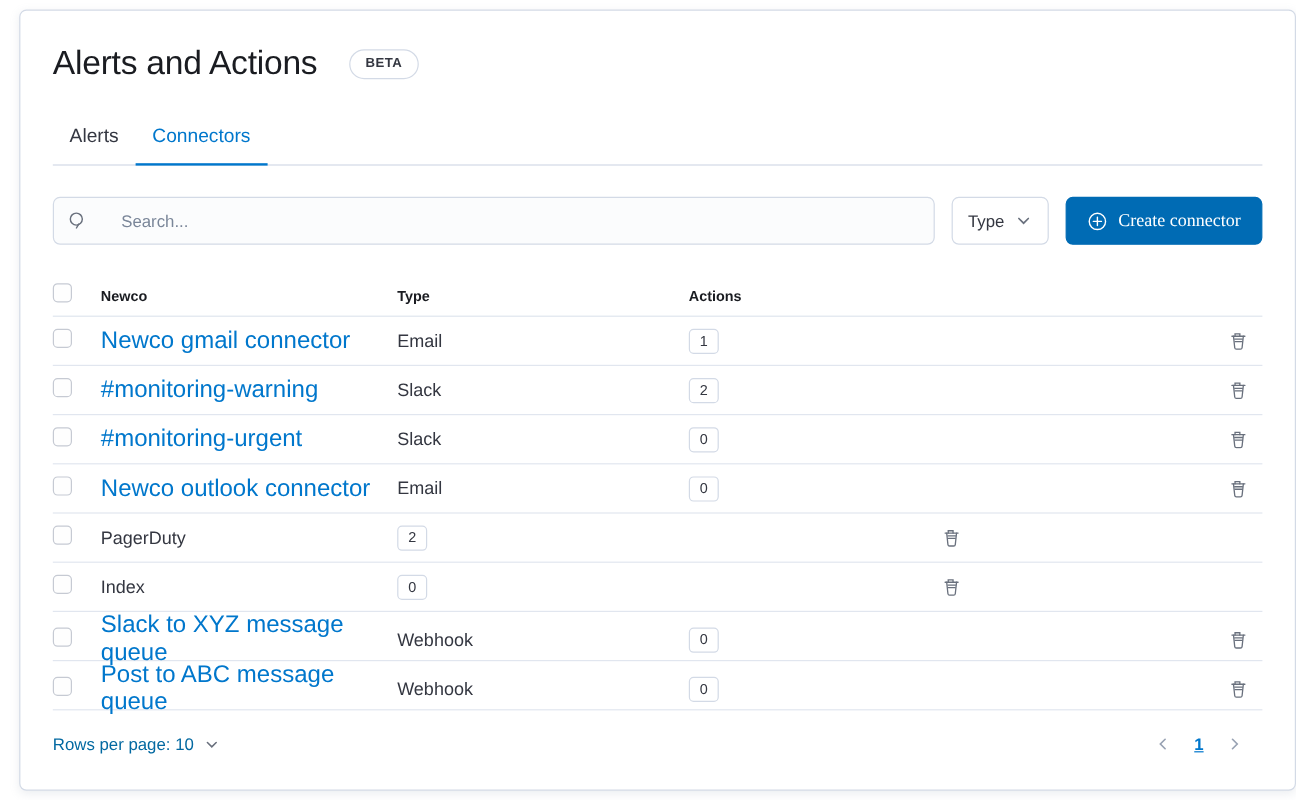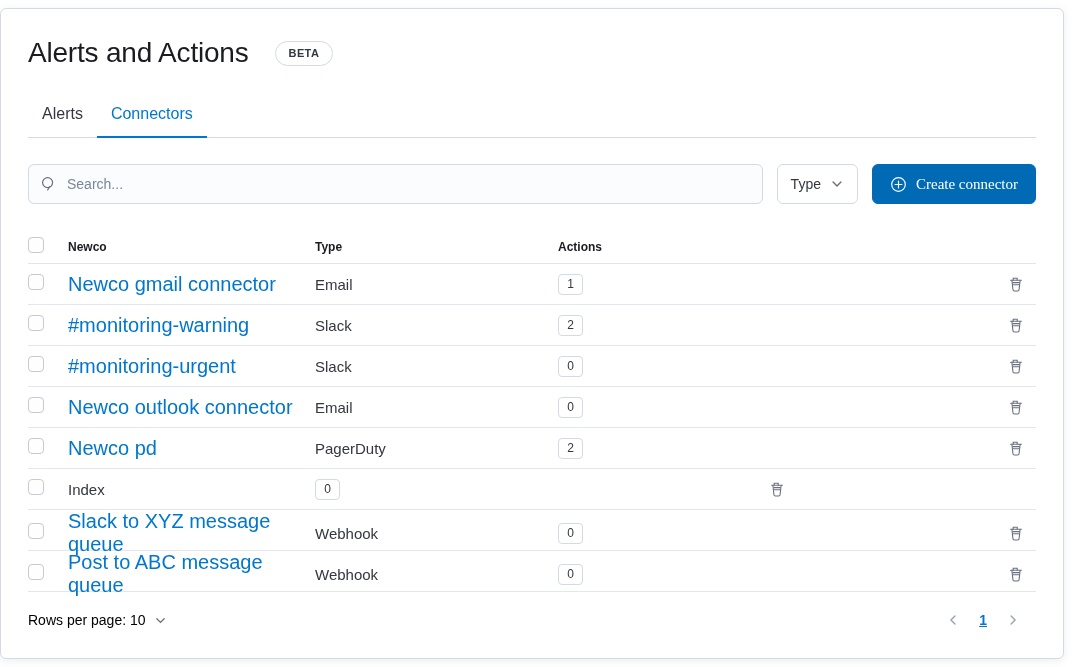--- a/index.html
+++ b/index.html
@@ -1,20 +1,20 @@
 <!DOCTYPE html>
 <html><head>
 <meta charset="utf-8">
 <style>
   * { box-sizing: border-box; margin: 0; padding: 0; }
   html, body { width: 1080px; height: 667px; background: #ffffff; overflow: hidden;
     font-family: "Liberation Sans", "DejaVu Sans", sans-serif; color: #343741; }
 
   .card {
-    position: absolute; left: 0; top: 8px; width: 1064px; height: 651px;
+    position: absolute; left: 16px; top: 8px; width: 1064px; height: 651px;
     background: #fff; border: 1px solid #d3dae6; border-radius: 6px;
     box-shadow: 0 2px 8px rgba(152,162,179,0.18);
     padding: 28px 27px 0 27px;
   }
 
   
   .title-row { display: flex; align-items: center; gap: 26px; }
   h1.page-title { font-size: 28px; font-weight: 400; color: #1a1c21; letter-spacing: -0.2px; }
   .beta-badge {
     display: inline-flex; align-items: center; height: 25px; padding: 0 13px;
@@ -29,21 +29,21 @@
     border-bottom: 2px solid transparent; margin-bottom: -1px; background: none; border-top: none; border-left: none; border-right: none;
     font-family: inherit;
   }
   .tab.active { color: #0077cc; border-bottom-color: #0077cc; }
 
   
   .toolbar { display: flex; align-items: center; gap: 14px; margin-top: 26px; }
   .search-box { position: relative; flex: 1; }
   .search-box input {
     width: 100%; height: 40px; border: 1px solid #d3dae6; border-radius: 6px;
-    background: #fbfcfd; padding: 0 12px 0 38px; font-size: 14px; color: #343741;
+    background: #fbfcfd; padding: 0 12px 0 56px; font-size: 14px; color: #343741;
     font-family: inherit; outline: none;
   }
   .search-box input::placeholder { color: #7a8699; }
   .search-icon { position: absolute; left: 12px; top: 12px; pointer-events: none; }
   .type-btn {
     display: inline-flex; align-items: center; gap: 9px; height: 40px; padding: 0 13px;
     background: #fff; border: 1px solid #d3dae6; border-radius: 6px;
     font-size: 14px; color: #343741; cursor: pointer; font-family: inherit;
   }
   .create-btn {
@@ -72,21 +72,21 @@
     display: inline-block; width: 16px; height: 16px;
     border: 1px solid #c6cad3; border-radius: 4px; background: #fefefe; cursor: pointer;
   }
   .cell-del { display: flex; justify-content: center; }
   .trash-btn { background: none; border: none; cursor: pointer; padding: 2px; line-height: 0; }
 
   
   .footer { display: flex; align-items: center; justify-content: space-between; margin-top: 6px; height: 44px; }
   .rpp-btn {
     display: inline-flex; align-items: center; gap: 8px; background: none; border: none;
-    font-size: 14px; color: #000000; cursor: pointer; font-family: inherit; padding: 0;
+    font-size: 14px; color: #0369a1; cursor: pointer; font-family: inherit; padding: 0;
   }
   .pagination { display: flex; align-items: center; gap: 10px; padding-right: 12px; }
   .page-btn { background: none; border: none; cursor: pointer; line-height: 0; padding: 4px; }
   .page-num {
     font-size: 14px; font-weight: 700; color: #0077cc; text-decoration: underline;
     cursor: pointer; padding: 0 5px;
   }
 </style>
 </head>
 <body>
@@ -199,21 +199,20 @@
               <path d="M5.2 4.2V2.3h4v1.9"></path>
           <path d="M3.9 4.2l1.05 9.6c.08.7.66 1.2 1.36 1.2h3.4c.7 0 1.28-.5 1.36-1.2l1.05-9.6"></path>
           <path d="M4.9 6.6h6.4 M5.2 8.7h5.8"></path>
         </svg>
       </button>
         </span>
     </div>
 
     <div class="trow">
       <span><span class="checkbox"></span></span>
-      <a class="cell-name-link">Newco pd</a>
       <span class="cell-type">PagerDuty</span>
       <span><span class="actions-badge">2</span></span>
       <span class="cell-del">
           <button class="trash-btn">
         <svg width="16" height="16" viewBox="0 0 16 16" fill="none" stroke="#69707d" stroke-width="1.1" stroke-linecap="round">
           <path d="M2.6 4.2h10.8"></path>
               <path d="M5.2 4.2V2.3h4v1.9"></path>
           <path d="M3.9 4.2l1.05 9.6c.08.7.66 1.2 1.36 1.2h3.4c.7 0 1.28-.5 1.36-1.2l1.05-9.6"></path>
           <path d="M4.9 6.6h6.4 M5.2 8.7h5.8"></path>
         </svg>

